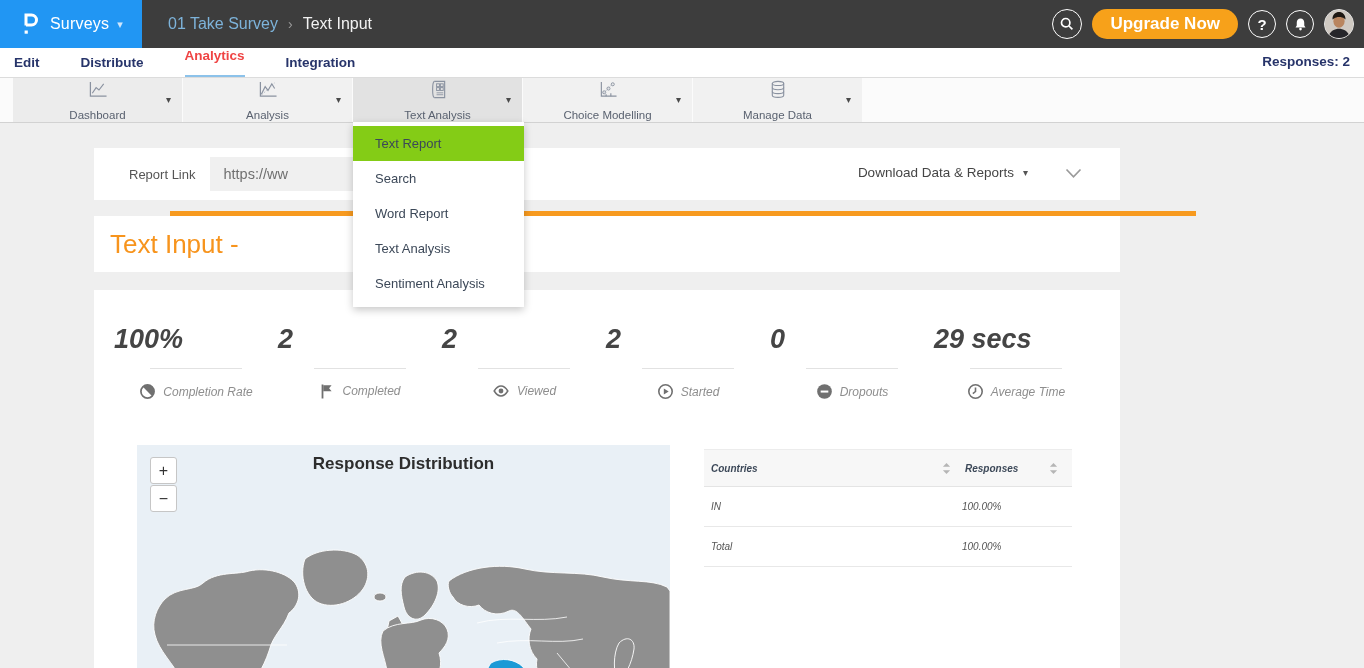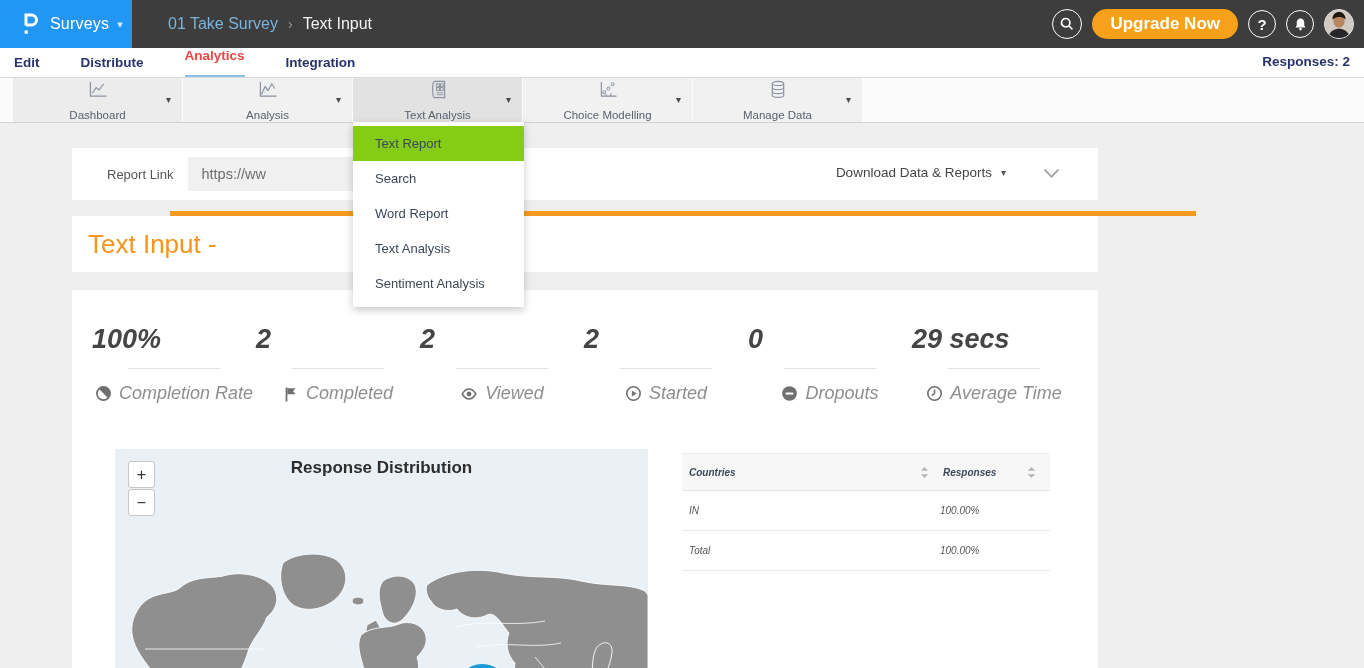--- a/index.html
+++ b/index.html
@@ -1,21 +1,21 @@
 <!DOCTYPE html>
 <html><head>
 <meta charset="utf-8">
 <style>
   * { margin:0; padding:0; box-sizing:border-box; }
   html,body { width:1364px; height:668px; overflow:hidden; background:#efefef;
     font-family:"Liberation Sans", sans-serif; }
 
   
   .topbar { position:relative; height:48px; background:#3d3d3d; color:#fff; }
-  .logo-box { position:absolute; left:0; top:0; width:132px; height:48px; background:#2196f3;
+  .logo-box { position:absolute; left:0; top:0; width:142px; height:48px; background:#2196f3;
     display:flex; align-items:center; padding-left:20px; cursor:pointer; }
   .logo-glyph { width:20px; height:26px; margin-right:10px; }
   .brand { font-size:16px; color:#fff; letter-spacing:.2px; }
   .brand-caret { color:#cfe6fb; font-size:11px; margin-left:8px; }
   .breadcrumb { position:absolute; left:168px; top:0; height:48px; display:flex; align-items:center; font-size:16px; }
   .crumb-survey { color:#7db3da; cursor:pointer; }
   .crumb-sep { color:#9a9a9a; margin:0 10px; font-size:14px; }
   .crumb-page { color:#f2f2f2; }
   .topbar-right { position:absolute; right:10px; top:0; height:48px; display:flex; align-items:center; gap:10px; }
   .circle-btn { width:30px; height:30px; border-radius:50%; border:1.6px solid #fff; display:flex;
@@ -46,21 +46,21 @@
   .tab-icon { width:24px; height:19px; }
 
   
   .menu { position:absolute; left:353px; top:122px; width:171px; background:#fff; z-index:100;
     box-shadow:0 3px 8px rgba(0,0,0,.22); padding:4px 0 6px 0; }
   .menu-item { padding:10px 10px 10px 22px; font-size:13px; color:#3c4858; cursor:pointer; }
   .menu-item.hover { background:#84cc16; }
 
   
   .content { position:relative; width:1364px; }
-  .card { width:1026px; margin-left:72px; background:#fff; }
+  .card { width:1026px; margin-left:94px; background:#fff; }
 
   .report-card { margin-top:25px; height:52px; position:relative; display:flex; align-items:center; }
   .report-label { margin-left:35px; font-size:13px; color:#555; }
   .url-box { position:relative; margin-left:15px; width:243px; height:34px; background:#f0f0f0;
     display:flex; align-items:center; padding-left:13px; cursor:text; }
   .url-text { font-size:14.5px; color:#6f6f6f; white-space:nowrap; overflow:hidden; }
   .link-icon { position:absolute; right:7px; top:9px; cursor:pointer; }
   .globe-btn { margin-left:17px; width:24px; height:24px; cursor:pointer; }
   .dl-group { position:absolute; right:92px; top:17px; display:flex; align-items:center; gap:9px; cursor:pointer; }
   .dl-label { font-size:13.5px; color:#454545; }
@@ -70,21 +70,21 @@
   .orange-bar { margin-top:11px; height:5px; background:#f79a1f; width:1026px; margin-left:170px; }
   .title-card { height:56px; display:flex; align-items:center; }
   .page-title { margin-left:16px; font-size:26px; color:#f7941d; font-weight:500; }
 
   .main-card { margin-top:18px; height:500px; position:relative; }
   .stats-row { display:flex; padding:34px 0 0 20px; }
   .stat { width:164px; text-align:left;font-style:italic; }
   .stat-value { font-size:27px; font-weight:bold; color:#454545; }
   .stat-div { width:92px; height:1px; background:#e2e2e2; margin:13px auto 14px auto; }
   .stat-label { display:flex; align-items:center; justify-content:center; gap:7px;
-    font-size:18px; color:#8e8e8e; }
+    font-size:12px; color:#8e8e8e; }
 
   .lower-row { position:relative; margin-top:45px; height:320px; }
   .map-panel { position:absolute; left:43px; top:0; width:533px; height:300px; background:#e9f0f6; }
   .map-title { text-align:center; padding-top:9px; font-size:17px; font-weight:bold; color:#2d2d2d; }
   .zoom-ctrl { position:absolute; left:13px; top:12px; display:flex; flex-direction:column; gap:1px; }
   .zoom-btn { width:27px; height:27px; background:#fff; border:1px solid #c6c6c6; border-radius:3px;
     font-size:16px; color:#333; cursor:pointer; font-family:inherit; line-height:1; }
   .map-svg { position:absolute; left:0; top:36px; }
 
   .geo-table { position:absolute; left:610px; top:4px; width:368px; font-size:10px; color:#555;font-style:italic; }

